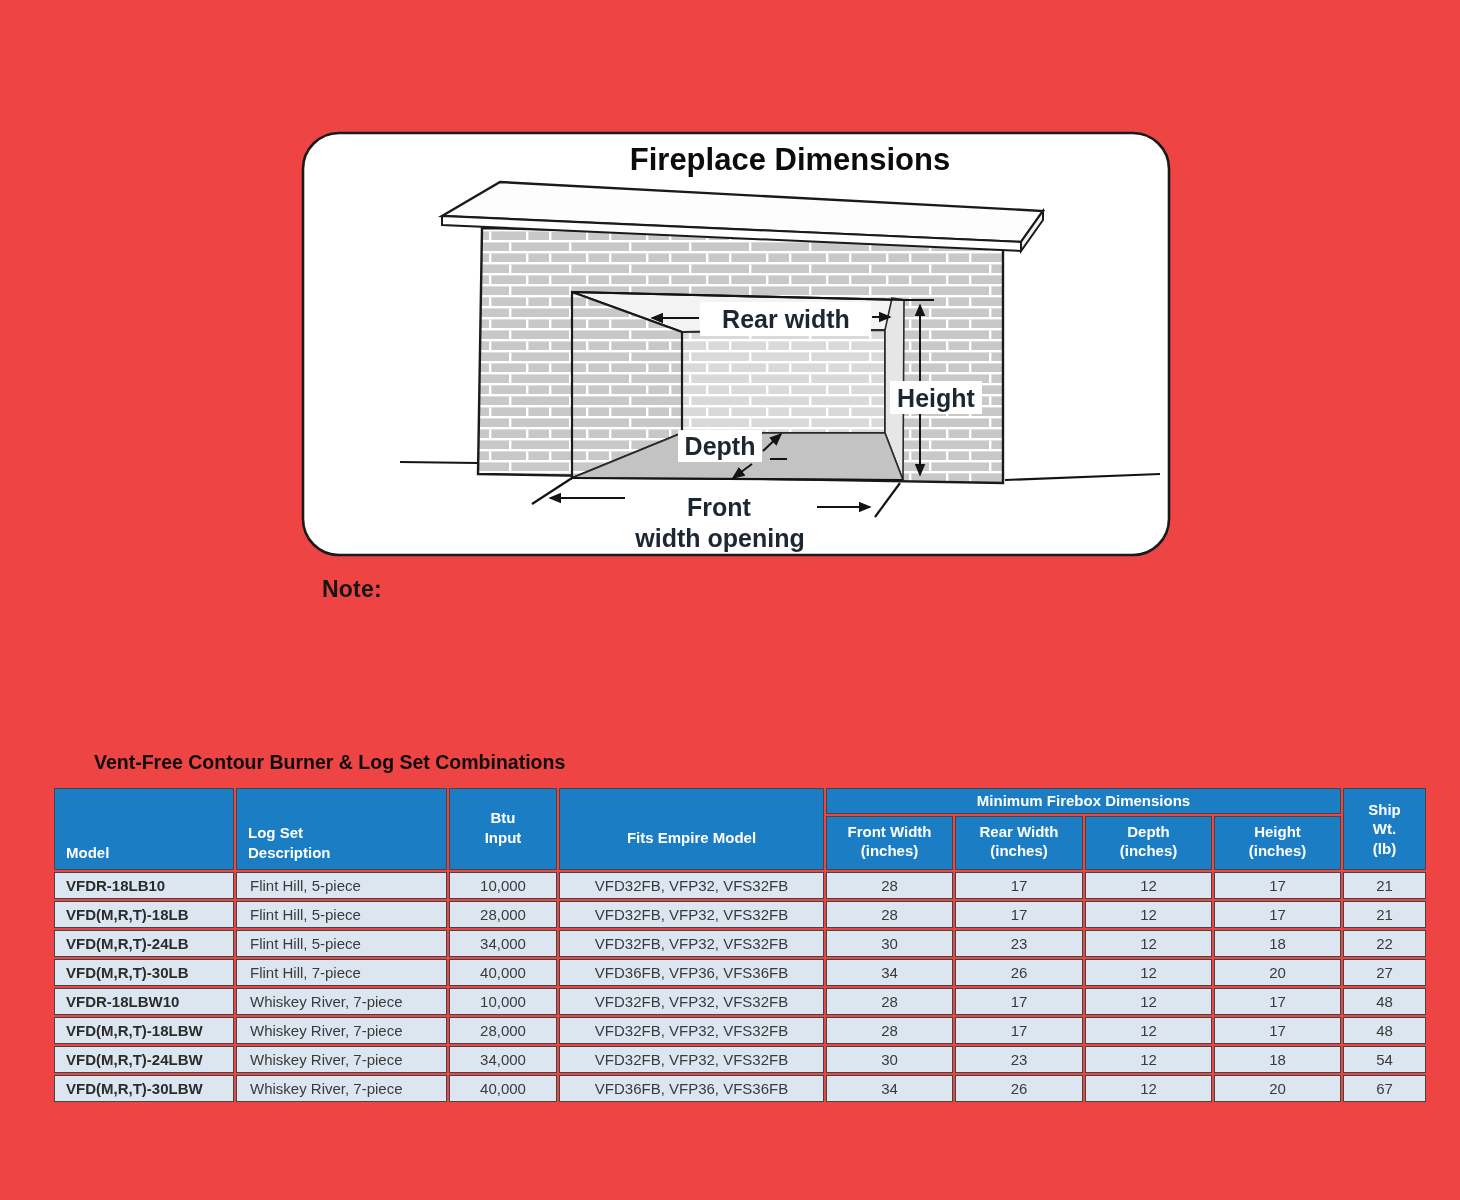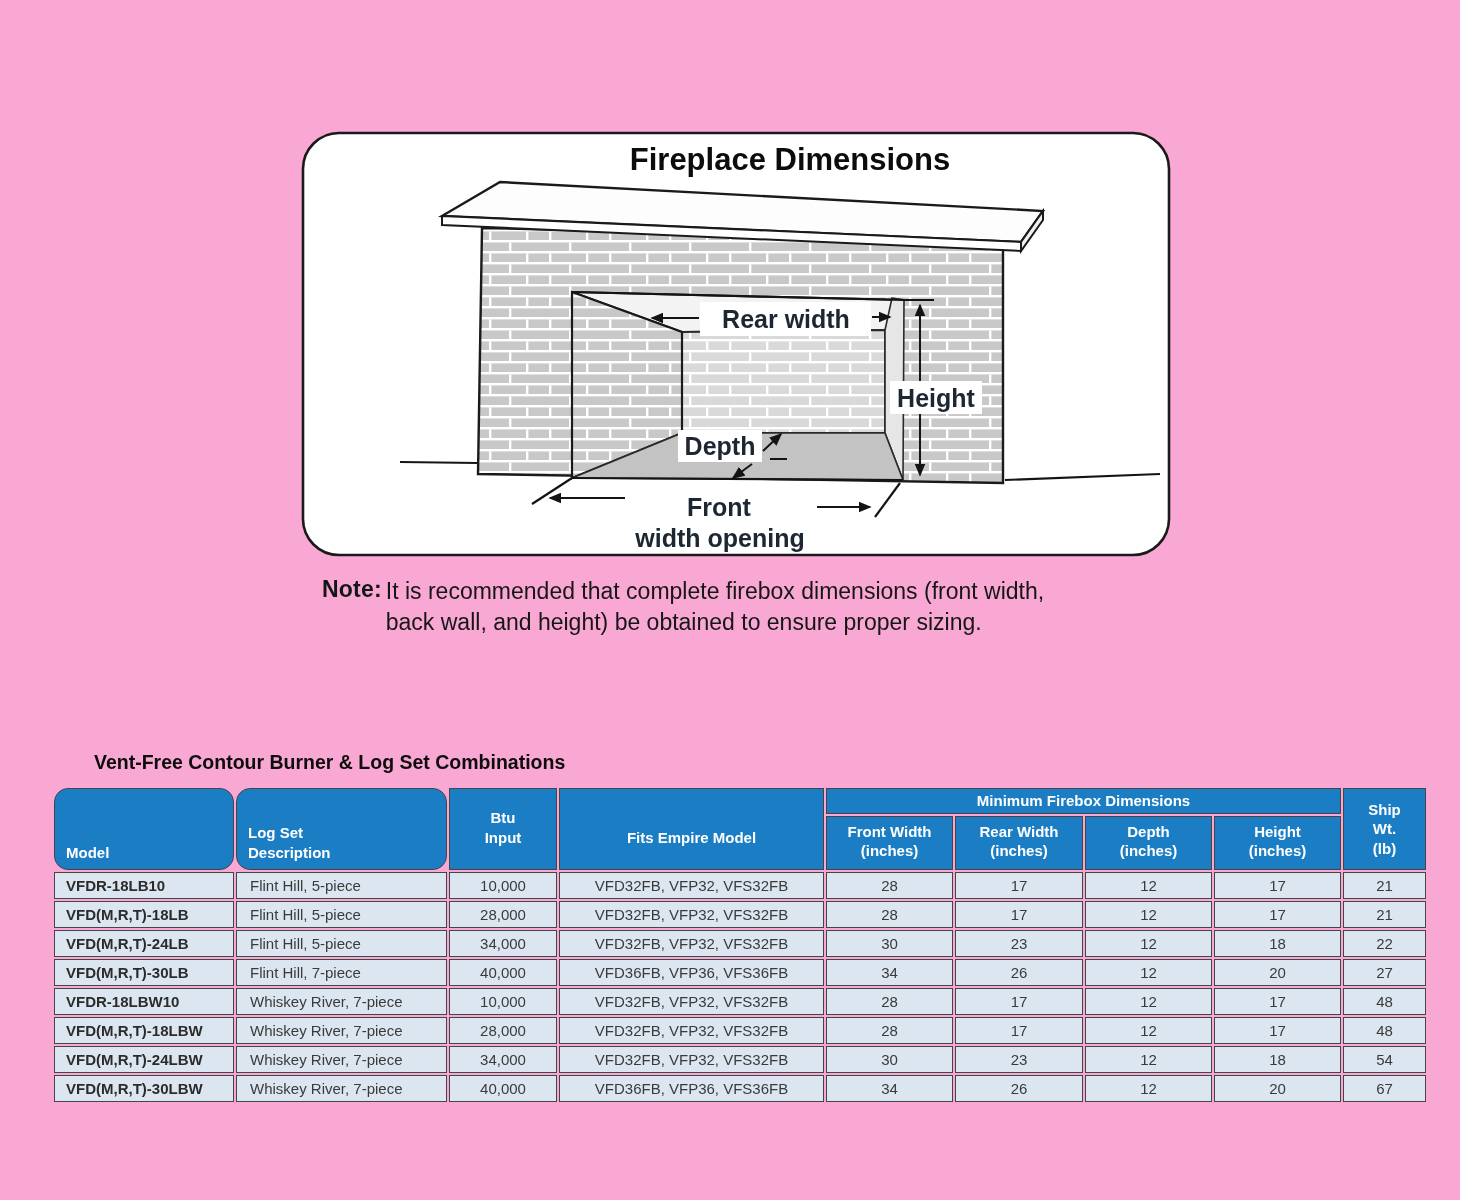--- a/index.html
+++ b/index.html
@@ -1,40 +1,40 @@
 <!DOCTYPE html>
 <html><head>
 <meta charset="utf-8">
 <style>
   * { margin:0; padding:0; box-sizing:border-box; }
   html, body { background:#ffffff; }
   .page {
-    position:relative; width:1460px; height:1200px; background:#f9a8d4;
+    position:relative; width:1460px; height:1200px; background:#ef4444;
     font-family:"Liberation Sans", sans-serif; overflow:hidden; color:#222;
   }
   .figure { position:absolute; left:300px; top:130px; width:872px; height:428px; }
   .figure svg { display:block; width:100%; height:100%; }
 
-  .note { position:absolute; left:322px; top:576px; display:flex; gap:4px;
+  .note { position:absolute; left:322px; top:576px; display:flex; gap:16px;
           font-size:23px; color:#161616; }
   .note-label { font-weight:bold; letter-spacing:.2px; }
   .note-text { line-height:31px; }
 
   .section-title { position:absolute; left:46px; top:751px; font-size:19.5px;
                    font-weight:bold; color:#0d0d0d;margin-left:48px; }
 
   table.spec { position:absolute; left:52px; top:786px; width:1356px;
                border-collapse:separate; border-spacing:2px; table-layout:fixed;
                font-size:15px; }
   table.spec th, table.spec td { border:1px solid #454545; }
   table.spec thead th { background:#1b7ec5; color:#fff; font-weight:bold;
                         line-height:1.3; white-space:pre-line; }
   tr.hdr-group { height:26px; }
   tr.hdr-sub th { height:54px; vertical-align:middle; text-align:center; padding-bottom:4px; }
-  th.h-left   { text-align:left; vertical-align:bottom; padding:0 4px 7px 11px;border-radius:14px; }
+  th.h-left   { text-align:left; vertical-align:bottom; padding:0 4px 7px 11px; }
   th.h-cbot   { text-align:center; vertical-align:bottom; padding-bottom:22px; }
   th.h-group  { text-align:center; vertical-align:middle; }
   th.h-ship   { text-align:center; vertical-align:middle; }
   table.spec td { background:#dce6f1; height:27px; color:#3a3a3a;
                   text-align:center; vertical-align:middle; }
   table.spec td.col-model  { text-align:left; padding-left:11px; font-weight:bold; color:#2b2b2b; }
   table.spec td.col-log_set{ text-align:left; padding-left:13px; }
 
   .fig-line  { stroke:#141414; stroke-width:2.2; fill:none; }
   .dim-line  { stroke:#141414; stroke-width:2; fill:none; }
@@ -114,24 +114,20 @@
       <line class="fig-line" x1="600" y1="353" x2="575" y2="387"></line>
       <line class="dim-line" x1="325" y1="368" x2="250" y2="368" marker-end="url(#ah)"></line>
       <line class="dim-line" x1="517" y1="377" x2="570" y2="377" marker-end="url(#ah)"></line>
       <text class="lbl-text" x="419" y="386" font-size="27">Front</text>
       <text class="lbl-text" x="420" y="417" font-size="27">width opening</text>
     </svg>
   </div>
 
   <div class="note">
     <span class="note-label">Note:</span>
-    <span class="note-text">
-      <span>It is recommended that complete firebox dimensions (front width,</span><br>
-      <span>back wall, and height) be obtained to ensure proper sizing.</span>
-    </span>
   </div>
 
   <div class="section-title">Vent-Free Contour Burner &amp; Log Set Combinations</div>
 
   <table class="spec">
     <colgroup>
       <col style="width:180px">
         <col style="width:211px">
         <col style="width:108px">
         <col style="width:265px">

